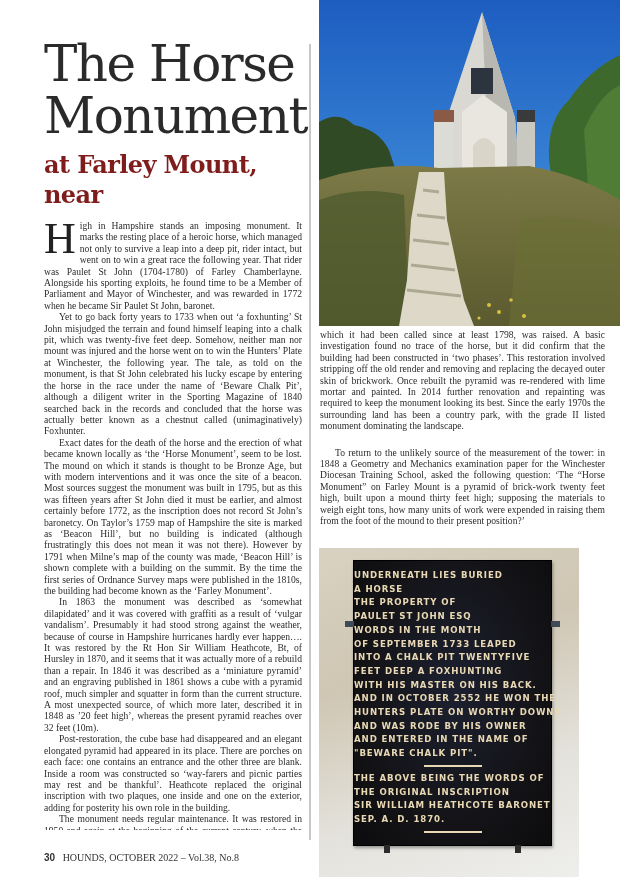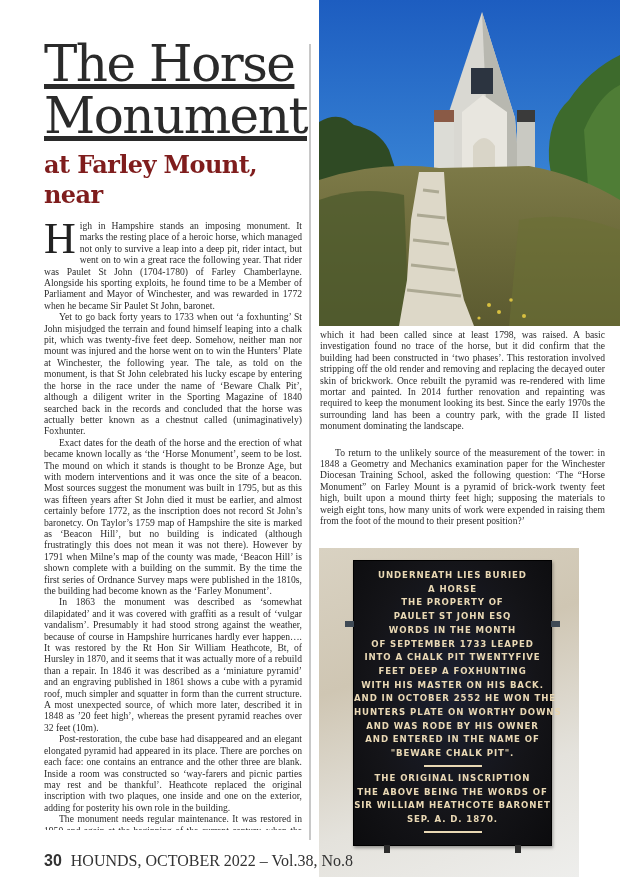--- a/index.html
+++ b/index.html
@@ -1,43 +1,43 @@
 <!DOCTYPE html>
 <html><head>
 <meta charset="utf-8">
 <style>
   html, body { margin: 0; padding: 0; background: #ffffff; }
   body { width: 620px; height: 877px; position: relative; overflow: hidden; font-family: "Liberation Serif", "DejaVu Serif", serif; color: #1f1f1f; }
   .col-rule { position: absolute; left: 309px; top: 44px; width: 2px; height: 796px; background: #c8c8c8; }
 
-  .title-main { position: absolute; left: 44px; top: 38px; width: 260px; font-family: "DejaVu Serif", serif; font-weight: normal; font-size: 50px; line-height: 52px; letter-spacing: -1.5px; color: #2a2a2a; margin: 0; text-decoration: underline; }
+  .title-main { position: absolute; left: 44px; top: 38px; width: 260px; font-family: "DejaVu Serif", serif; font-weight: normal; font-size: 50px; line-height: 52px; letter-spacing: -1.5px; color: #2a2a2a; margin: 0; }
   .title-sub { position: absolute; left: 44px; top: 150px; width: 262px; font-family: "DejaVu Serif", serif; font-size: 24px; line-height: 30px; letter-spacing: -0.6px; color: #7f1d1d; margin: 0; }
 
   .body-text { font-family: "Liberation Serif", "DejaVu Serif", serif; font-size: 9.6px; line-height: 11.4px; text-align: justify; color: #2b2b2b; }
   .body-text p { margin: 0; text-indent: 15px; }
   .body-text p.first { text-indent: 0; }
   .body-text p.gap { margin-top: 15px; }
 
   .left-text { position: absolute; left: 44px; top: 220px; width: 258px; height: 610px; overflow: hidden; }
   .dropcap { float: left; font-family: "Liberation Serif", serif; font-size: 44px; line-height: 34px; margin: 2px 4px 0 0; color: #222; }
 
   .right-text { position: absolute; left: 320px; top: 329px; width: 285px; height: 218px; overflow: hidden; }
 
-  .footer { position: absolute; left: 44px; top: 852px; font-size: 16px; color: #333; white-space: nowrap; }
+  .footer { position: absolute; left: 44px; top: 852px; font-size: 10px; color: #333; white-space: nowrap; }
   .footer .page-num { font-family: "Liberation Sans", sans-serif; font-weight: bold; margin-right: 5px; }
   .footer .issue { font-family: "Liberation Serif", serif; }
 
   
   .photo-monument { position: absolute; left: 319px; top: 0; width: 301px; height: 326px; overflow: hidden; background: linear-gradient(180deg, #1f5fbf 0%, #2e78d0 40%, #5a96d8 60%, #6a9fd4 100%); }
   .photo-monument svg { display: block; }
 
   
   .photo-plaque { position: absolute; left: 319px; top: 548px; width: 260px; height: 329px; overflow: hidden; background: linear-gradient(160deg, #d9d2c2 0%, #cfc6b3 35%, #e4e2dc 70%, #eeeeec 100%); }
   .plaque { position: absolute; left: 34px; top: 12px; width: 197px; height: 284px; background: radial-gradient(ellipse at 50% 45%, #1c2030 0%, #141418 60%, #0c0c0e 100%); border: 1px solid #000; box-shadow: 1px 2px 3px rgba(0,0,0,.35); }
-  .plaque-lines { position: absolute; left: 0; right: 0; top: 8px; text-align: center; font-family: "DejaVu Sans", sans-serif; font-weight: bold; font-size: 8.6px; line-height: 13.7px; letter-spacing: 0.9px; color: #e9d8b4; }
+  .plaque-lines { position: absolute; left: 0; right: 0; top: 8px; font-family: "DejaVu Sans", sans-serif; font-weight: bold; font-size: 8.6px; line-height: 13.7px; letter-spacing: 0.9px; color: #e9d8b4; }
   .plaque-lines div { white-space: nowrap; }
   .plaque-rule { width: 58px; height: 2px; background: #e9d8b4; margin: 4px auto 5px; }
   .plaque-bracket { position: absolute; width: 9px; height: 6px; background: #3f4a55; }
   .plaque-leg { position: absolute; bottom: -8px; width: 6px; height: 8px; background: #2b2b2b; }
 </style>
 </head>
 <body>
 
 <h1 class="title-main">
   <span>The Horse</span><br>
@@ -126,22 +126,22 @@
       <div>OF SEPTEMBER 1733 LEAPED</div>
       <div>INTO A CHALK PIT TWENTYFIVE</div>
       <div>FEET DEEP A FOXHUNTING</div>
       <div>WITH HIS MASTER ON HIS BACK.</div>
       <div>AND IN OCTOBER 2552 HE WON THE</div>
       <div>HUNTERS PLATE ON WORTHY DOWNS</div>
       <div>AND WAS RODE BY HIS OWNER</div>
       <div>AND ENTERED IN THE NAME OF</div>
       <div>"BEWARE CHALK PIT".</div>
       <div class="plaque-rule"></div>
+      <div>THE ABOVE BEING THE WORDS OF</div>
       <div>THE ORIGINAL INSCRIPTION</div>
-      <div>THE ABOVE BEING THE WORDS OF</div>
       <div>SIR WILLIAM HEATHCOTE BARONET</div>
       <div>SEP. A. D. 1870.</div>
       <div class="plaque-rule"></div>
     </div>
     <div class="plaque-leg" style="left:30px;"></div>
     <div class="plaque-leg" style="right:30px;"></div>
   </div>
 </div>
 
 <div class="footer">

